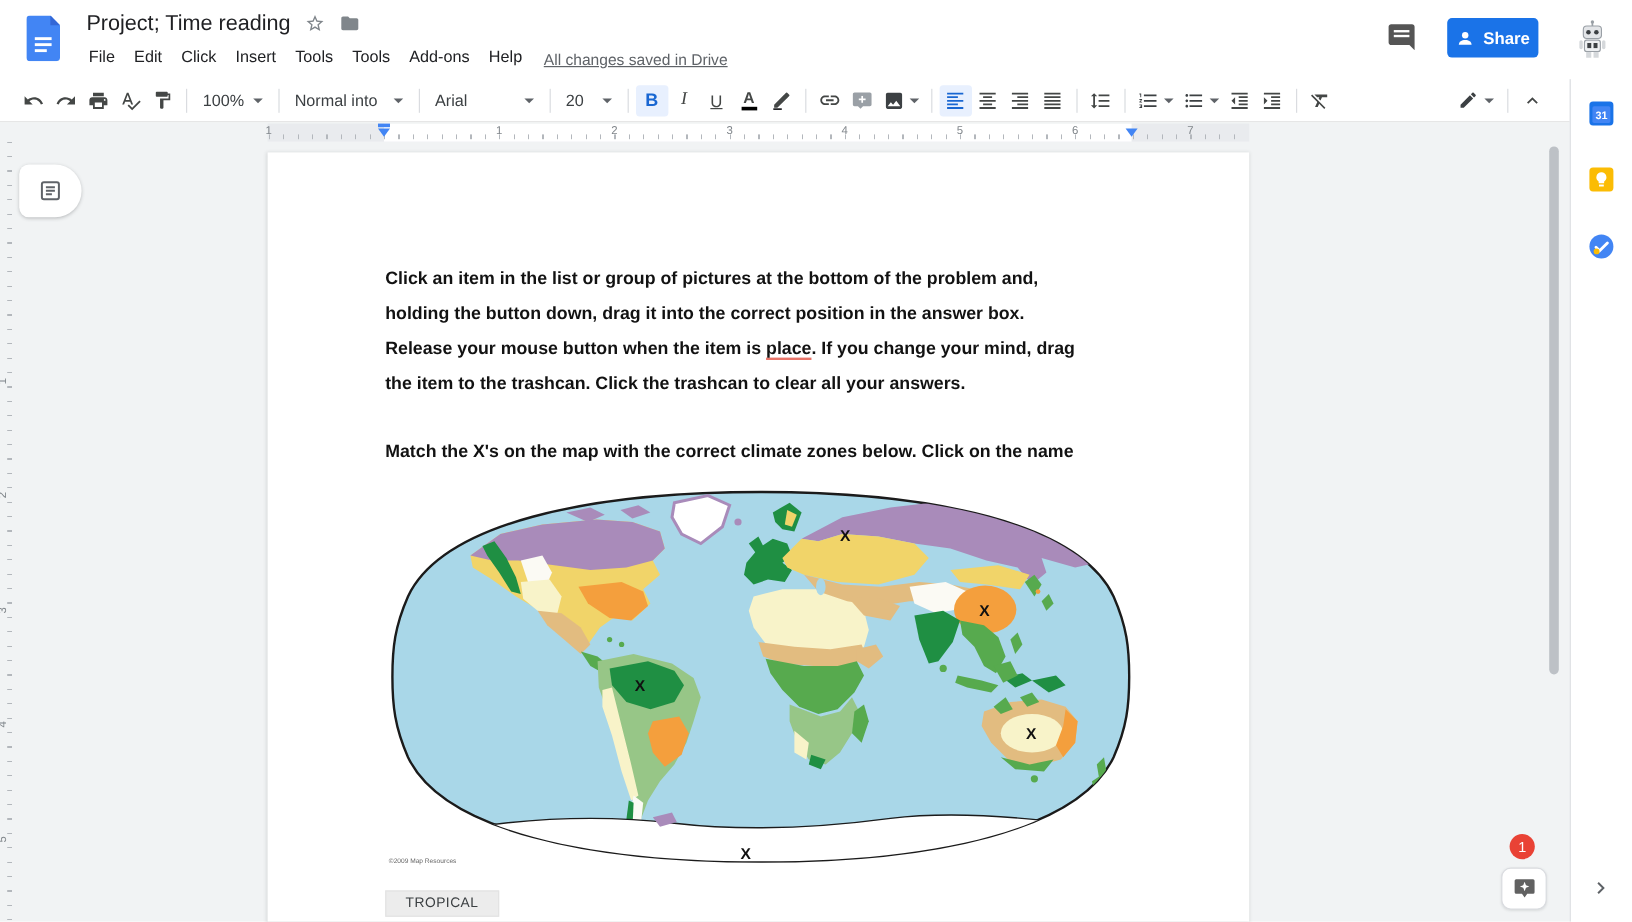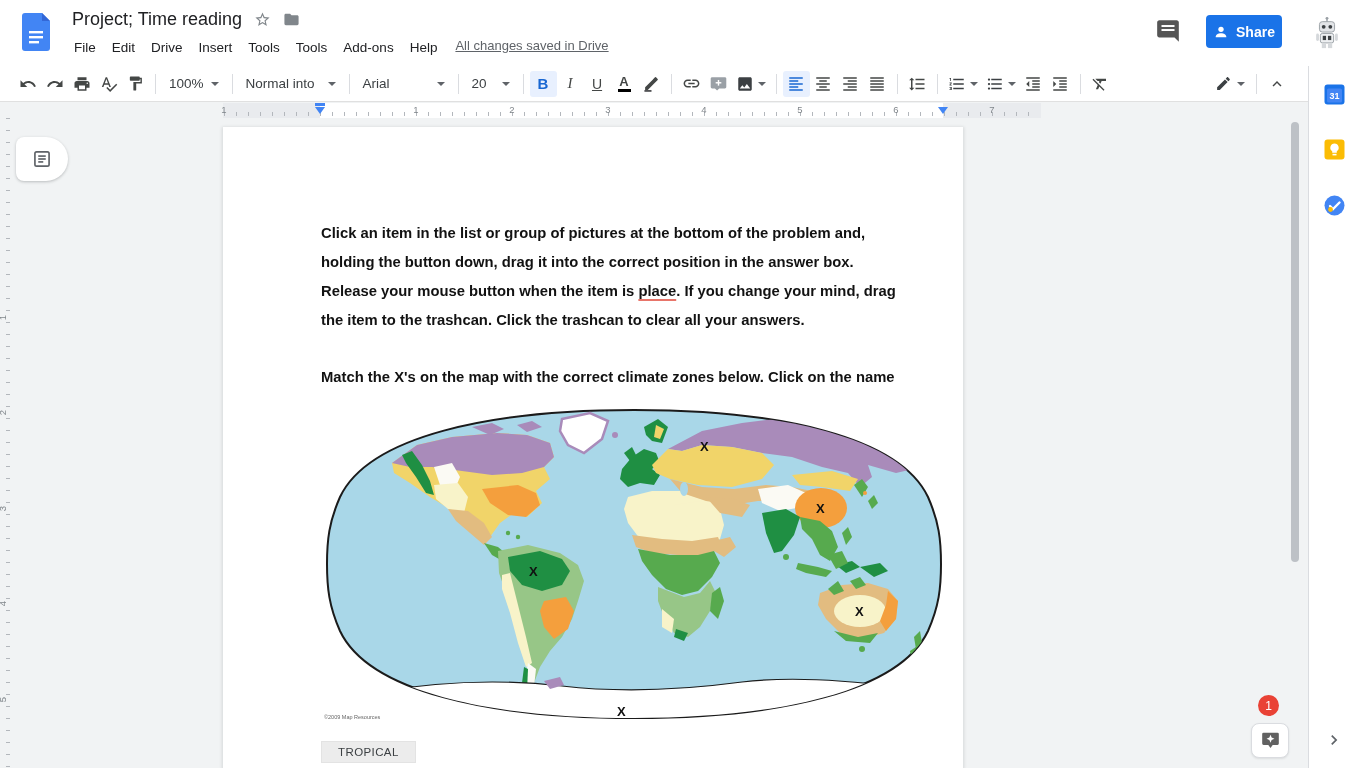--- a/index.html
+++ b/index.html
@@ -5,21 +5,21 @@
   * { box-sizing: border-box; margin: 0; padding: 0; }
   html,body { width:1360px; height:768px; overflow:hidden; background:#fff;
     font-family:"Liberation Sans", sans-serif; }
 
   
   .header { position:absolute; top:0; left:0; width:1360px; height:66px; background:#fff; }
   .docs-logo { position:absolute; left:22px; top:13px; width:28px; height:38px; }
   .title-row { position:absolute; left:72px; top:9px; display:flex; align-items:center; }
   .doc-title { font-size:18px; color:#202124; }
   .title-ico { margin-left:12px; display:flex; }
-  .menu-row { position:absolute; left:66px; top:38px; display:flex; align-items:flex-start; }
+  .menu-row { position:absolute; left:66px; top:38px; display:flex; align-items:flex-end; }
   .menu-item { font-size:13.5px; color:#202124; padding:2px 8px; border-radius:3px; cursor:pointer; }
   .saved-status { font-size:13px; color:#5f6368; text-decoration:underline; margin-left:10px; }
   .hdr-comment { position:absolute; left:1155px; top:18px; width:26px; height:26px; }
   .share-btn { position:absolute; left:1206px; top:15px; width:76px; height:33px; background:#1a73e8;
     border-radius:4px; display:flex; align-items:center; justify-content:center; gap:7px;
     color:#fff; font-size:14px; font-weight:bold; }
   .avatar { position:absolute; left:1308px; top:14px; width:37px; height:37px; border-radius:50%;
     background:#fff; display:flex; align-items:center; justify-content:center; overflow:hidden; }
 
   
@@ -57,21 +57,21 @@
   .v-ruler { position:absolute; top:118px; left:0; width:12px; height:650px; }
   .v-ruler .ticks { position:absolute; top:0; right:2px; width:4px; height:650px;
     background:repeating-linear-gradient(180deg,#b3b7bc 0,#b3b7bc 1px,transparent 1px,transparent 12px); }
   .v-num { position:absolute; left:0px; font-size:9.5px; color:#80868b; transform:rotate(-90deg); }
 
   .outline-btn { position:absolute; left:16px; top:137px; width:52px; height:44px; background:#fff;
     border-radius:8px 22px 22px 8px; box-shadow:0 1px 3px rgba(60,64,67,.3); display:flex;
     align-items:center; justify-content:center; }
 
   
-  .page { position:absolute; left:223px; top:127px; width:740px; height:641px; background:#fff;
+  .page { position:absolute; left:223px; top:127px; width:818px; height:641px; background:#fff;
     box-shadow:0 1px 3px 1px rgba(60,64,67,.15); overflow:hidden; }
   .doc-content { padding:92px 0 0 98px; }
   .para { font-weight:bold; font-size:14.8px; line-height:29px; color:#121212; white-space:nowrap; }
   .para2 { margin-top:28px; }
   .misspelled { text-decoration:underline; text-decoration-color:#e8756a; text-decoration-thickness:2px;
     text-underline-offset:3px; }
   .map-wrap { margin-top:13px; margin-left:1px; width:625px; height:318px; }
   .chip { display:inline-block; margin-top:14px; background:#ececec; border:1px solid #e3e3e3;
     padding:4px 16px; font-size:11.5px; color:#3c4043; letter-spacing:.4px; }
 
@@ -115,21 +115,21 @@
     </span>
     <span class="title-ico">
       <svg width="17" height="17" viewBox="0 0 24 24" fill="#80868b">
           <path d="M10 4H4c-1.1 0-1.99.9-1.99 2L2 18c0 1.1.9 2 2 2h16c1.1 0 2-.9 2-2V8c0-1.1-.9-2-2-2h-8l-2-2z"></path>
         </svg>
     </span>
   </div>
   <div class="menu-row">
     <span class="menu-item">File</span>
     <span class="menu-item">Edit</span>
-    <span class="menu-item">Drive</span>
+    <span class="menu-item">Click</span>
     <span class="menu-item">Insert</span>
     <span class="menu-item">Tools</span>
     <span class="menu-item">Tools</span>
     <span class="menu-item">Add-ons</span>
     <span class="menu-item">Help</span>
     <span class="saved-status">All changes saved in Drive</span>
   </div>
   <div class="hdr-comment">
     <svg width="26" height="26" viewBox="0 0 24 24">
         <path d="M21.99 4c0-1.1-.89-2-1.99-2H4c-1.1 0-2 .9-2 2v12c0 1.1.9 2 2 2h14l4 4-.01-18z" fill="#555"></path>

